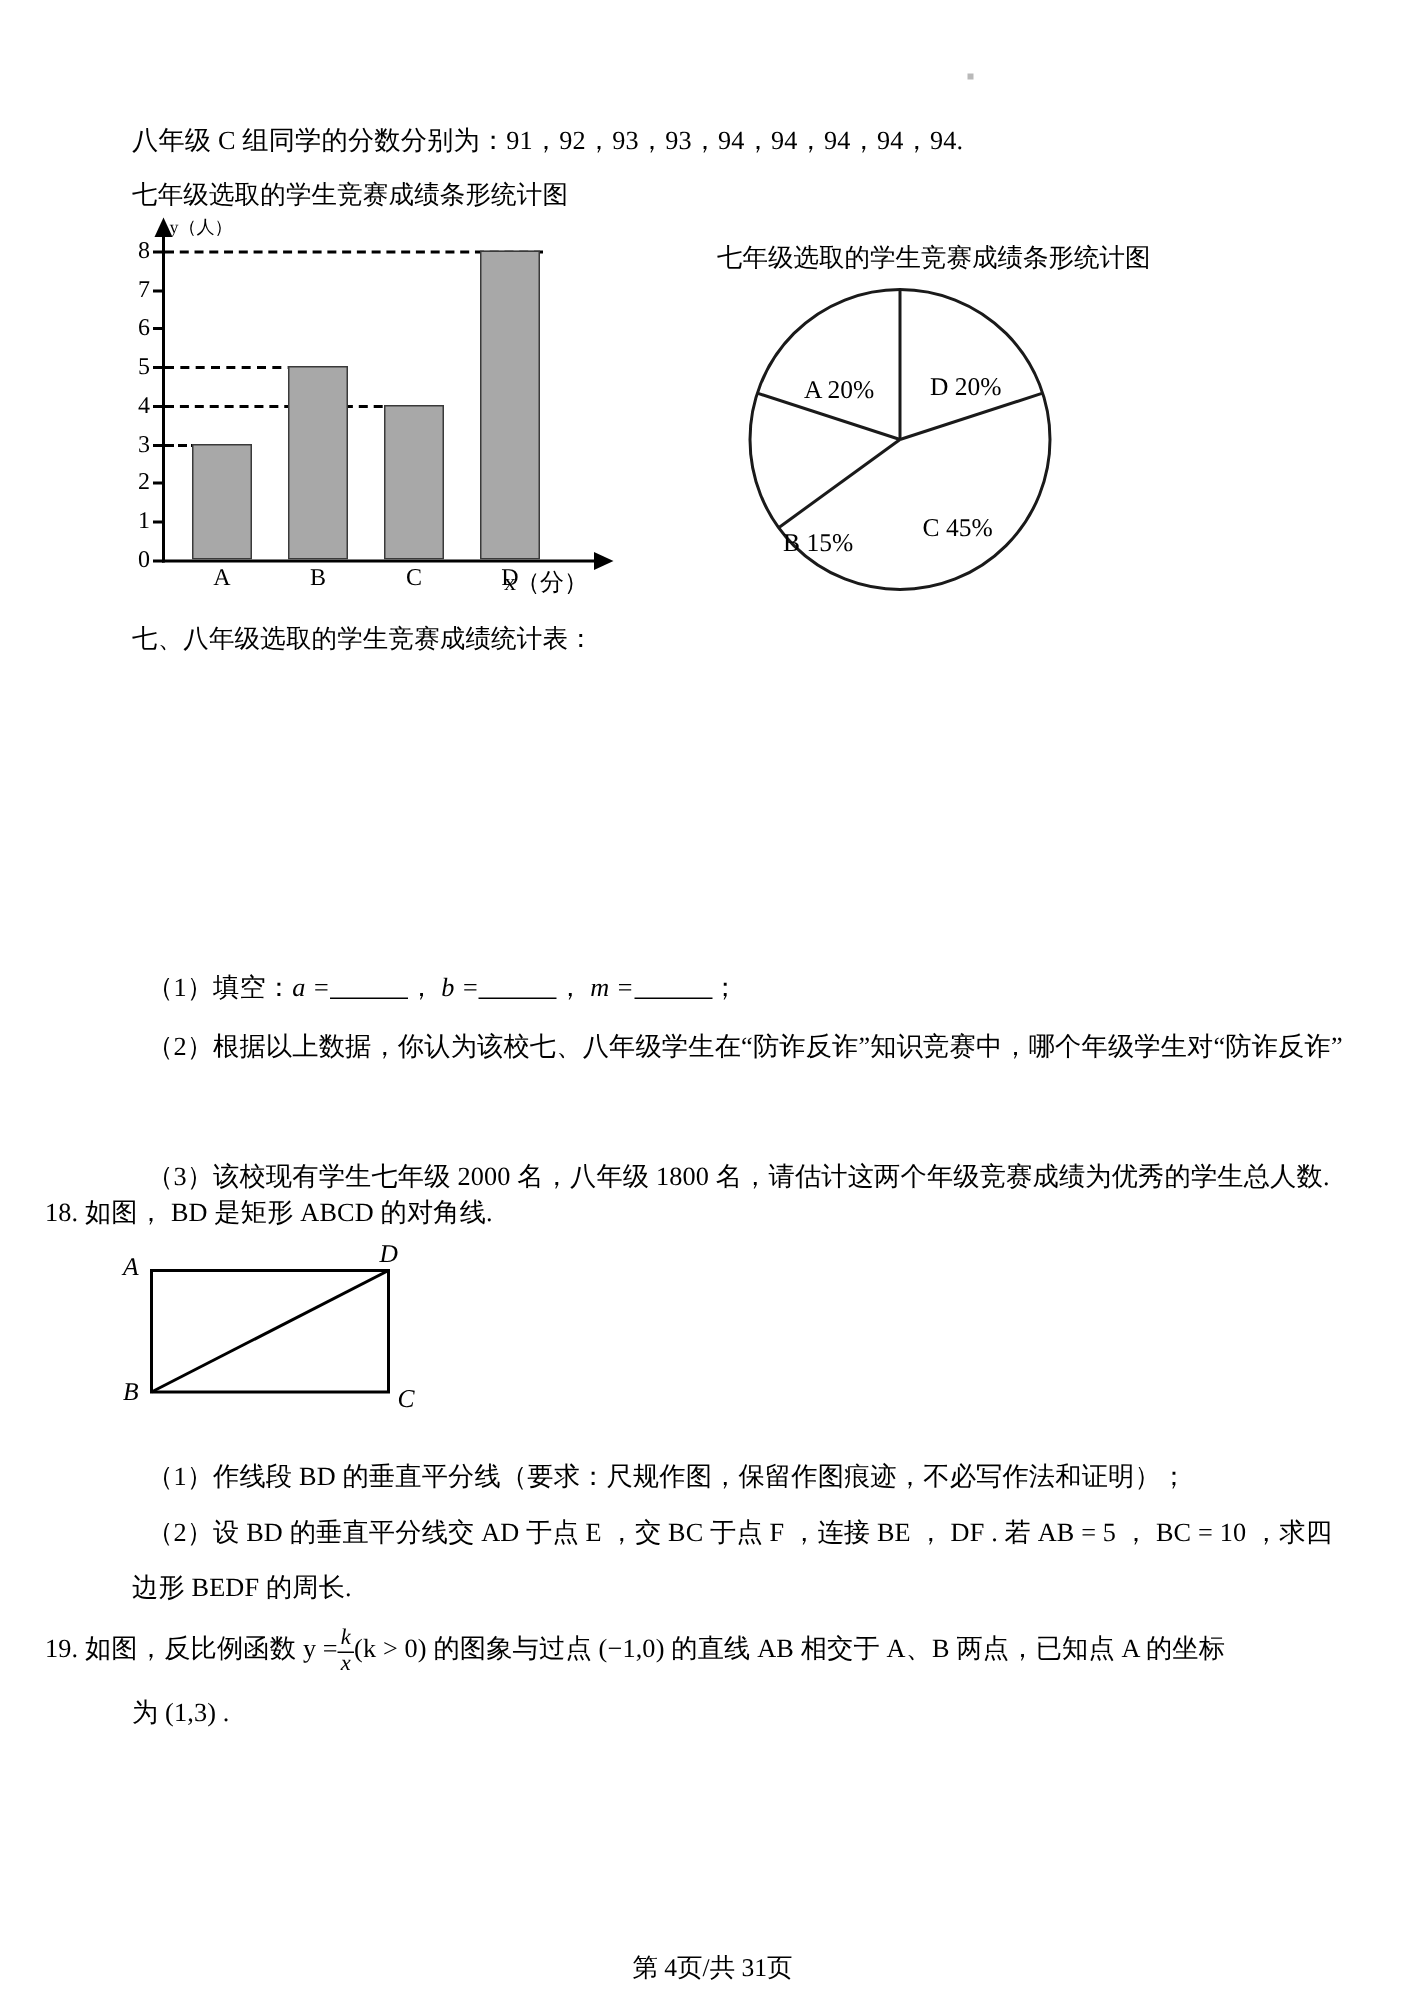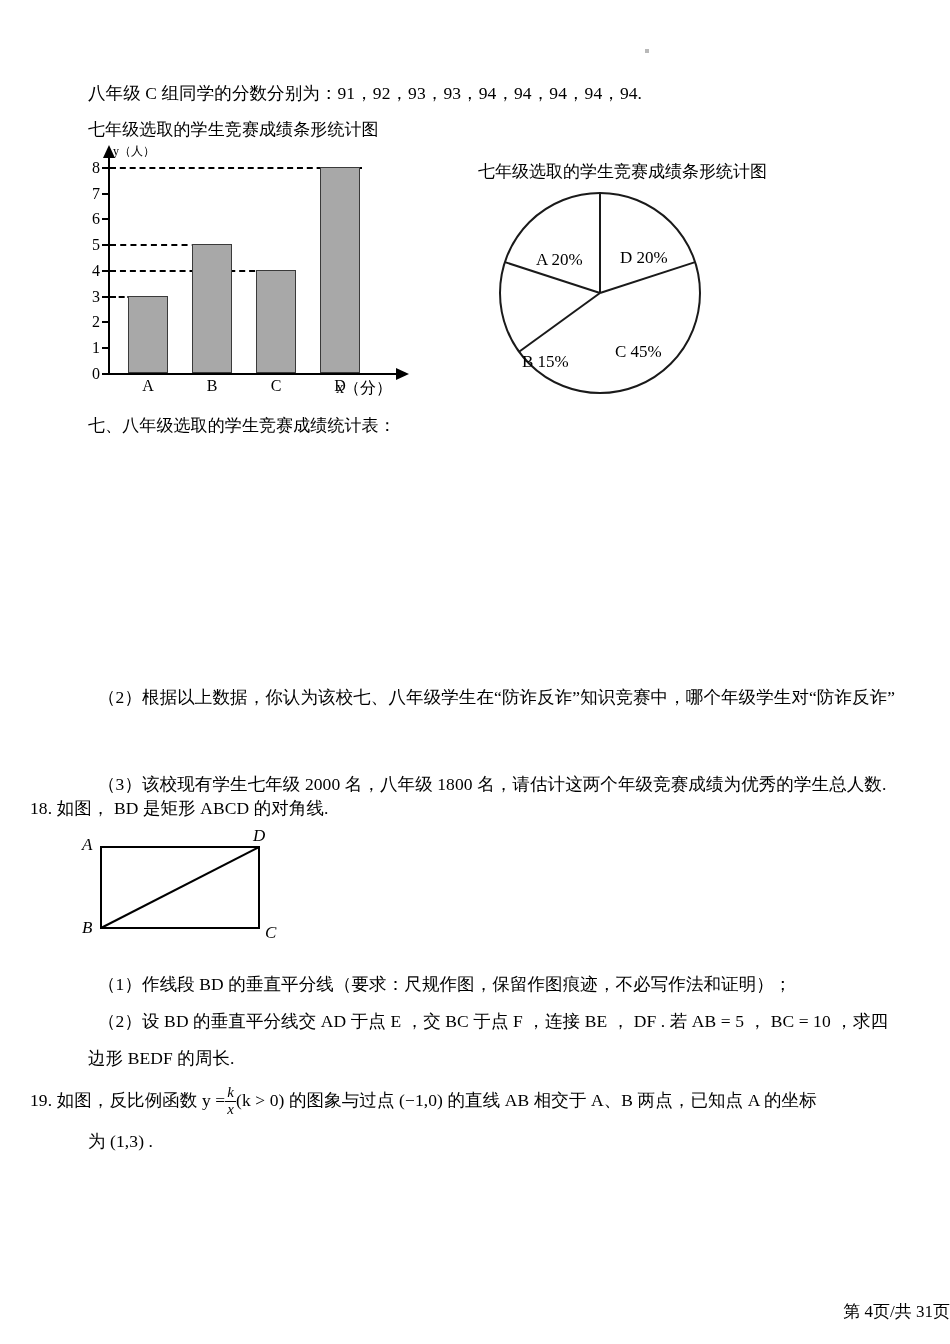--- a/index.html
+++ b/index.html
@@ -50,21 +50,21 @@
   .rectfig { position:absolute; left:75px; top:830px; width:240px; height:120px; }
   .rectbox { position:absolute; left:25px; top:16px; width:160px; height:83px; border:2px solid #000; box-sizing:border-box; }
   .rlbl { position:absolute; font-size:17px; font-style:italic; }
 
   .frac { display:inline-block; vertical-align:-0.55em; text-align:center; font-size:15px; line-height:1.05; }
   .frac .n { display:block; padding:0 2px; font-style:italic; }
   .frac .d { display:block; padding:0 2px; border-top:1.3px solid #000; font-style:italic; }
 
   .blank { display:inline-block; width:52px; border-bottom:1.4px solid #000; height:0.95em; vertical-align:-2px; }
 
-  .footer { position:absolute; left:0; top:1300px; width:950px; text-align:right; font-size:17px; }
+  .footer { position:absolute; left:0; top:1300px; width:950px; text-align:center; font-size:17px; }
 </style>
 </head>
 <body>
 
 <div class="page">
 
   <div class="topdot"></div>
 
   <div class="txt" style="left:88px; top:80px;">八年级 C 组同学的分数分别为：91，92，93，93，94，94，94，94，94.</div>
 
@@ -130,20 +130,23 @@
     </svg>
     <div class="pielbl" style="left:76px; top:90px;">A 20%</div>
     <div class="pielbl" style="left:62px; top:148px;margin-top:44px;">B 15%</div>
     <div class="pielbl" style="left:155px; top:182px;">C 45%</div>
     <div class="pielbl" style="left:160px; top:88px;">D  20%</div>
   </div>
 
   <div class="txt" style="left:88px; top:413px; font-size:17px;">七、八年级选取的学生竞赛成绩统计表：</div>
 
 
+  <div class="txt" style="left:98px; top:645px;">
+    <span>（1）填空：</span><span class="it">a =</span><span class="blank"></span>，&nbsp;<span class="it">b =</span><span class="blank"></span>，&nbsp;<span class="it">m =</span><span class="blank"></span><span>；</span>
+  </div>
 
   <div class="txt" style="left:98px; top:684px;">（2）根据以上数据，你认为该校七、八年级学生在“防诈反诈”知识竞赛中，哪个年级学生对“防诈反诈”</div>
   <div class="txt" style="left:98px; top:755px;margin-top:16px;">（3）该校现有学生七年级 2000 名，八年级 1800 名，请估计这两个年级竞赛成绩为优秀的学生总人数.</div>
 
   <div class="txt" style="left:30px; top:795px;">
     <span>18. 如图， BD 是矩形 ABCD 的对角线.</span>
   </div>
 
   <div class="rectfig">
     <div class="rectbox"></div>

